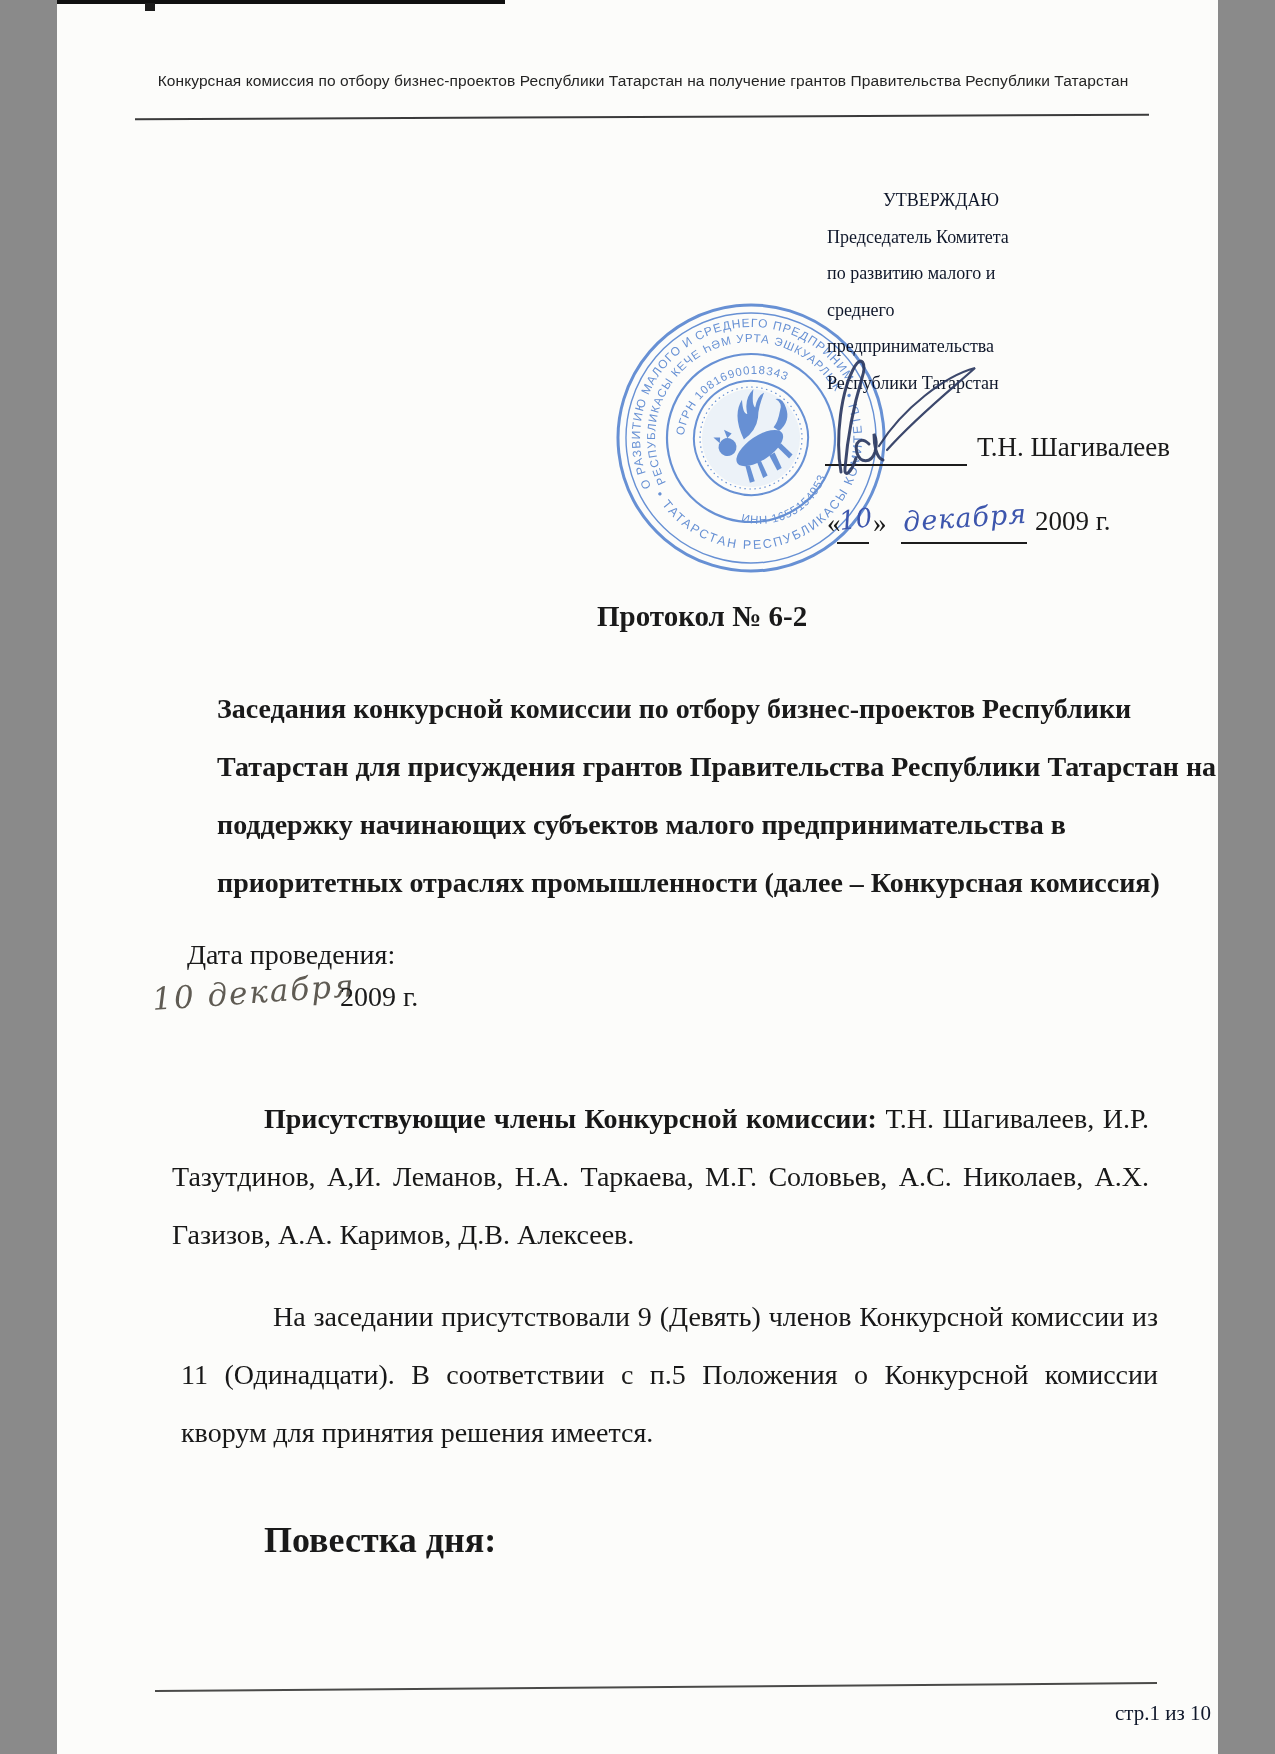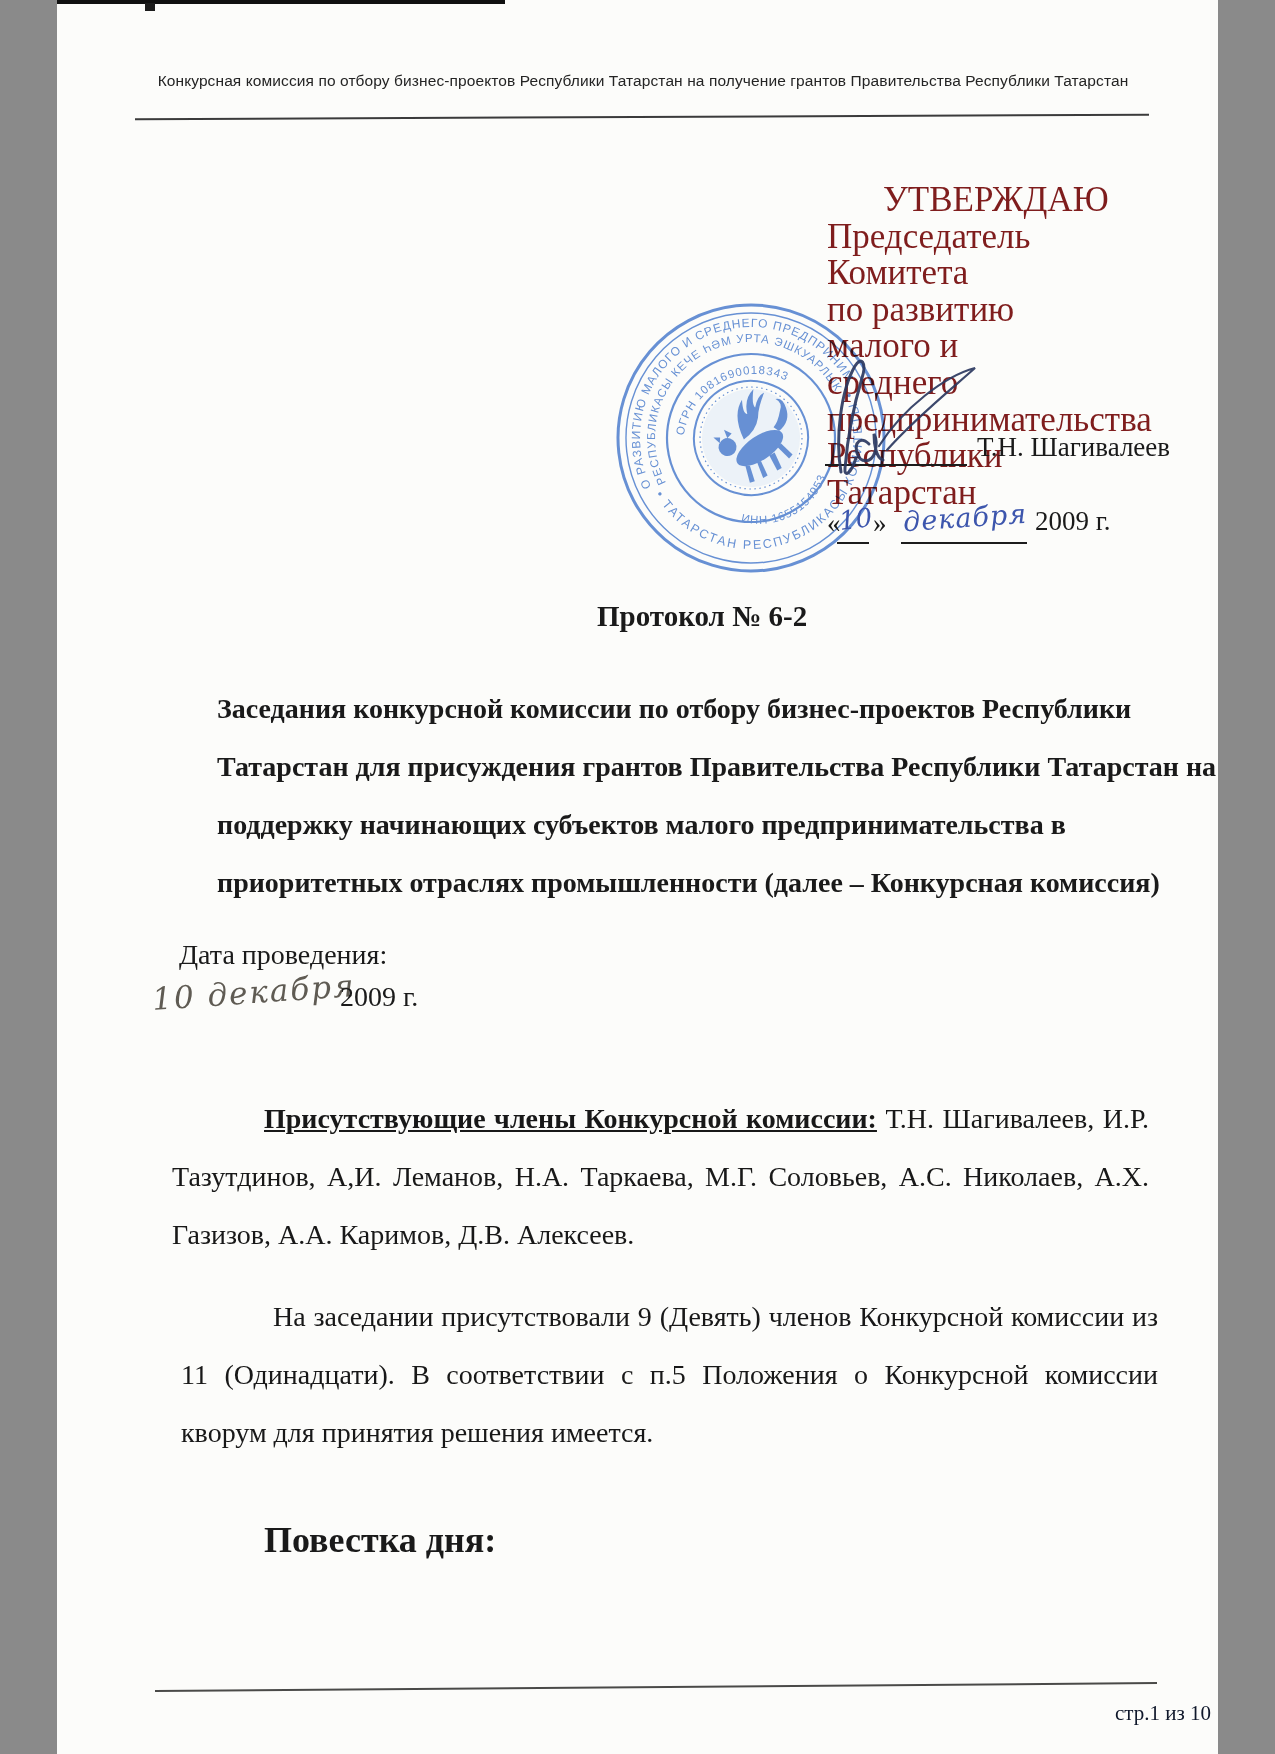--- a/index.html
+++ b/index.html
@@ -12,21 +12,21 @@
   .scan-bar{position:absolute;left:0;top:0;width:448px;height:4px;background:#101010;}
   .scan-notch{position:absolute;left:88px;top:3px;width:10px;height:8px;background:#1c1c1c;}
   
   .hdr{
     position:absolute;left:80px;top:72px;width:1012px;text-align:center;
     font-family:"Liberation Sans", sans-serif;font-size:15.5px;color:#242424;
     letter-spacing:.1px;
   }
   .hdr-rule{position:absolute;left:78px;top:116px;width:1014px;height:2px;background:#3b3b3b;transform:rotate(-0.25deg);}
   
-  .approve{position:absolute;left:770px;top:182px;width:290px;font-size:35px;line-height:36.6px;color:#7f1d1d;z-index:2;}
+  .approve{position:absolute;left:770px;top:182px;width:290px;font-size:18px;line-height:36.6px;color:#0f172a;z-index:2;}
   .approve .first{display:block;margin-left:56px;}
   .sig-row{position:absolute;left:770px;top:430px;width:300px;height:40px;z-index:4;}
   .sig-line{position:absolute;left:-2px;top:34px;width:142px;height:2px;background:#1c1c1c;}
   .sig-name{position:absolute;left:150px;top:2px;font-size:27px;white-space:nowrap;}
   .date-row{position:absolute;left:770px;top:504px;width:300px;height:48px;font-size:27px;z-index:4;}
   .q1{position:absolute;left:0;top:4px;}
   .day-line{position:absolute;left:10px;top:38px;width:32px;height:2px;background:#1c1c1c;}
   .hw-day{position:absolute;left:12px;top:0px;font-family:"DejaVu Serif",serif;font-style:italic;
           font-size:26px;color:#3d56ad;transform:rotate(-7deg);}
   .q2{position:absolute;left:46px;top:4px;}
@@ -36,27 +36,27 @@
   .year{position:absolute;left:208px;top:2px;white-space:nowrap;}
   
   .stamp{position:absolute;left:552px;top:296px;width:284px;height:284px;z-index:3;
          opacity:.85;mix-blend-mode:multiply;pointer-events:none;}
   
   .sig-svg{position:absolute;left:750px;top:346px;width:178px;height:132px;z-index:5;pointer-events:none;}
   
   .title{position:absolute;left:540px;top:600px;font-size:29px;font-weight:bold;white-space:nowrap;}
   .subject{position:absolute;left:112px;top:680px;width:980px;font-weight:bold;font-size:28px;}
   .subject div{height:58px;line-height:58px;white-space:nowrap;margin-left:48px;}
-  .date-label{position:absolute;left:122px;top:939px;font-size:28px;}
+  .date-label{position:absolute;left:130px;top:939px;font-size:28px;}
   .hw-meeting{position:absolute;left:95px;top:974px;font-family:"DejaVu Serif",serif;font-style:italic;
           font-size:31px;color:#5f5b53;transform:rotate(-4deg);letter-spacing:2px;white-space:nowrap;}
   .meeting-year{position:absolute;left:283px;top:981px;font-size:28px;}
   .para{position:absolute;left:115px;width:977px;font-size:28px;line-height:58px;
         text-align:justify;text-indent:92px;color:#181818;}
-  .para b{font-weight:bold;text-decoration:underline;}
+  .para b{font-weight:bold;}
   .attendees{top:1062px;}
   .quorum{top:1260px;margin-left:9px;}
   .agenda-label{position:absolute;left:207px;top:1519px;font-size:36px;font-weight:bold;}
   .agenda{top:1520px;text-align-last:justify;}
   
   .ftr-rule{position:absolute;left:98px;top:1686px;width:1002px;height:2px;background:#4a4a48;transform:rotate(-0.45deg);}
   .ftr{position:absolute;left:1058px;top:1701px;font-size:21px;color:#0f172a;white-space:nowrap;}
 </style>
 </head>
 <body>

